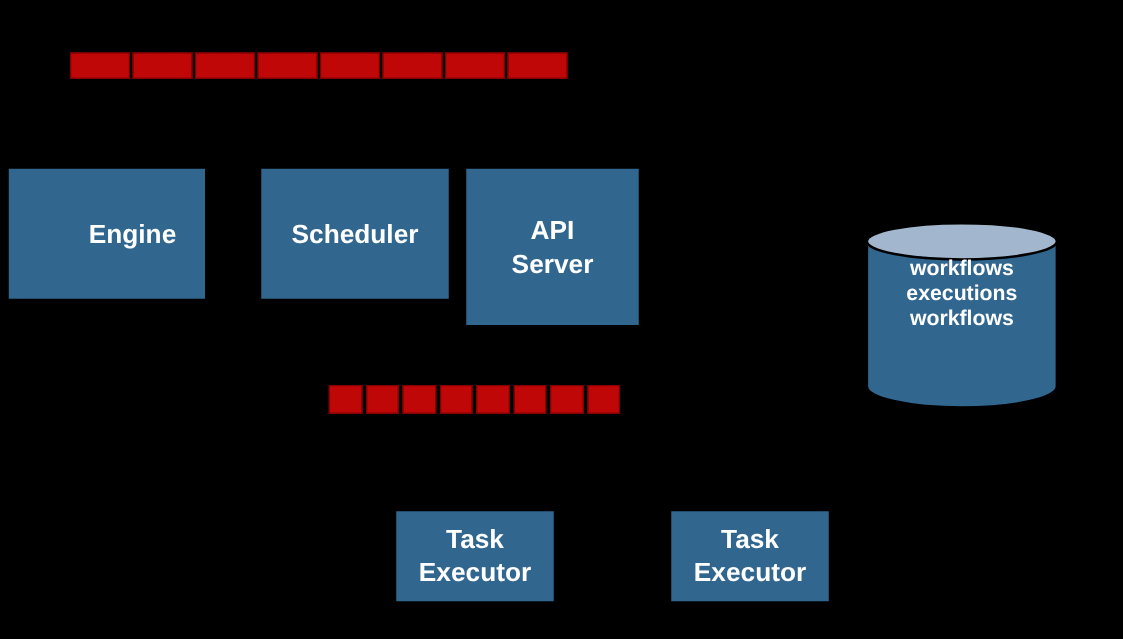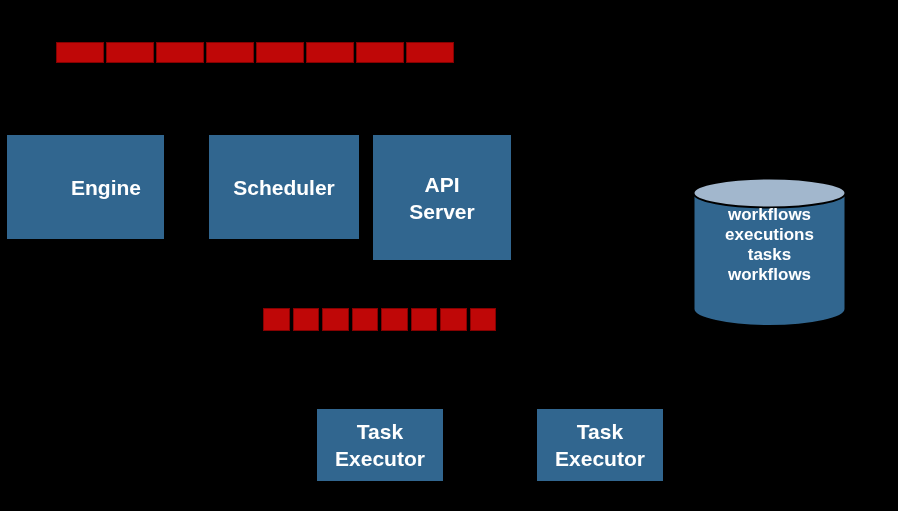--- a/index.html
+++ b/index.html
@@ -72,21 +72,20 @@
   </div>
 
   <div class="datastore">
     <svg width="155" height="152" viewBox="0 0 155 152">
       <path d="M 1.5 16 L 1.5 132 A 76 17 0 0 0 153.5 132 L 153.5 16" fill="var(--node-fill)" stroke="var(--outline)" stroke-width="2"></path>
       <ellipse cx="77.5" cy="16" rx="76" ry="14.5" fill="var(--cyl-top)" stroke="var(--outline)" stroke-width="2"></ellipse>
     </svg>
     <div class="ds-text">
         <div>workflows</div>
         <div>executions</div>
-        <div>tasks</div>
         <div>workflows</div>
       </div>
   </div>
 
   <div class="queue queue-bottom">
       <div class="seg"></div>
       <div class="seg"></div>
       <div class="seg"></div>
       <div class="seg"></div>
       <div class="seg"></div>

